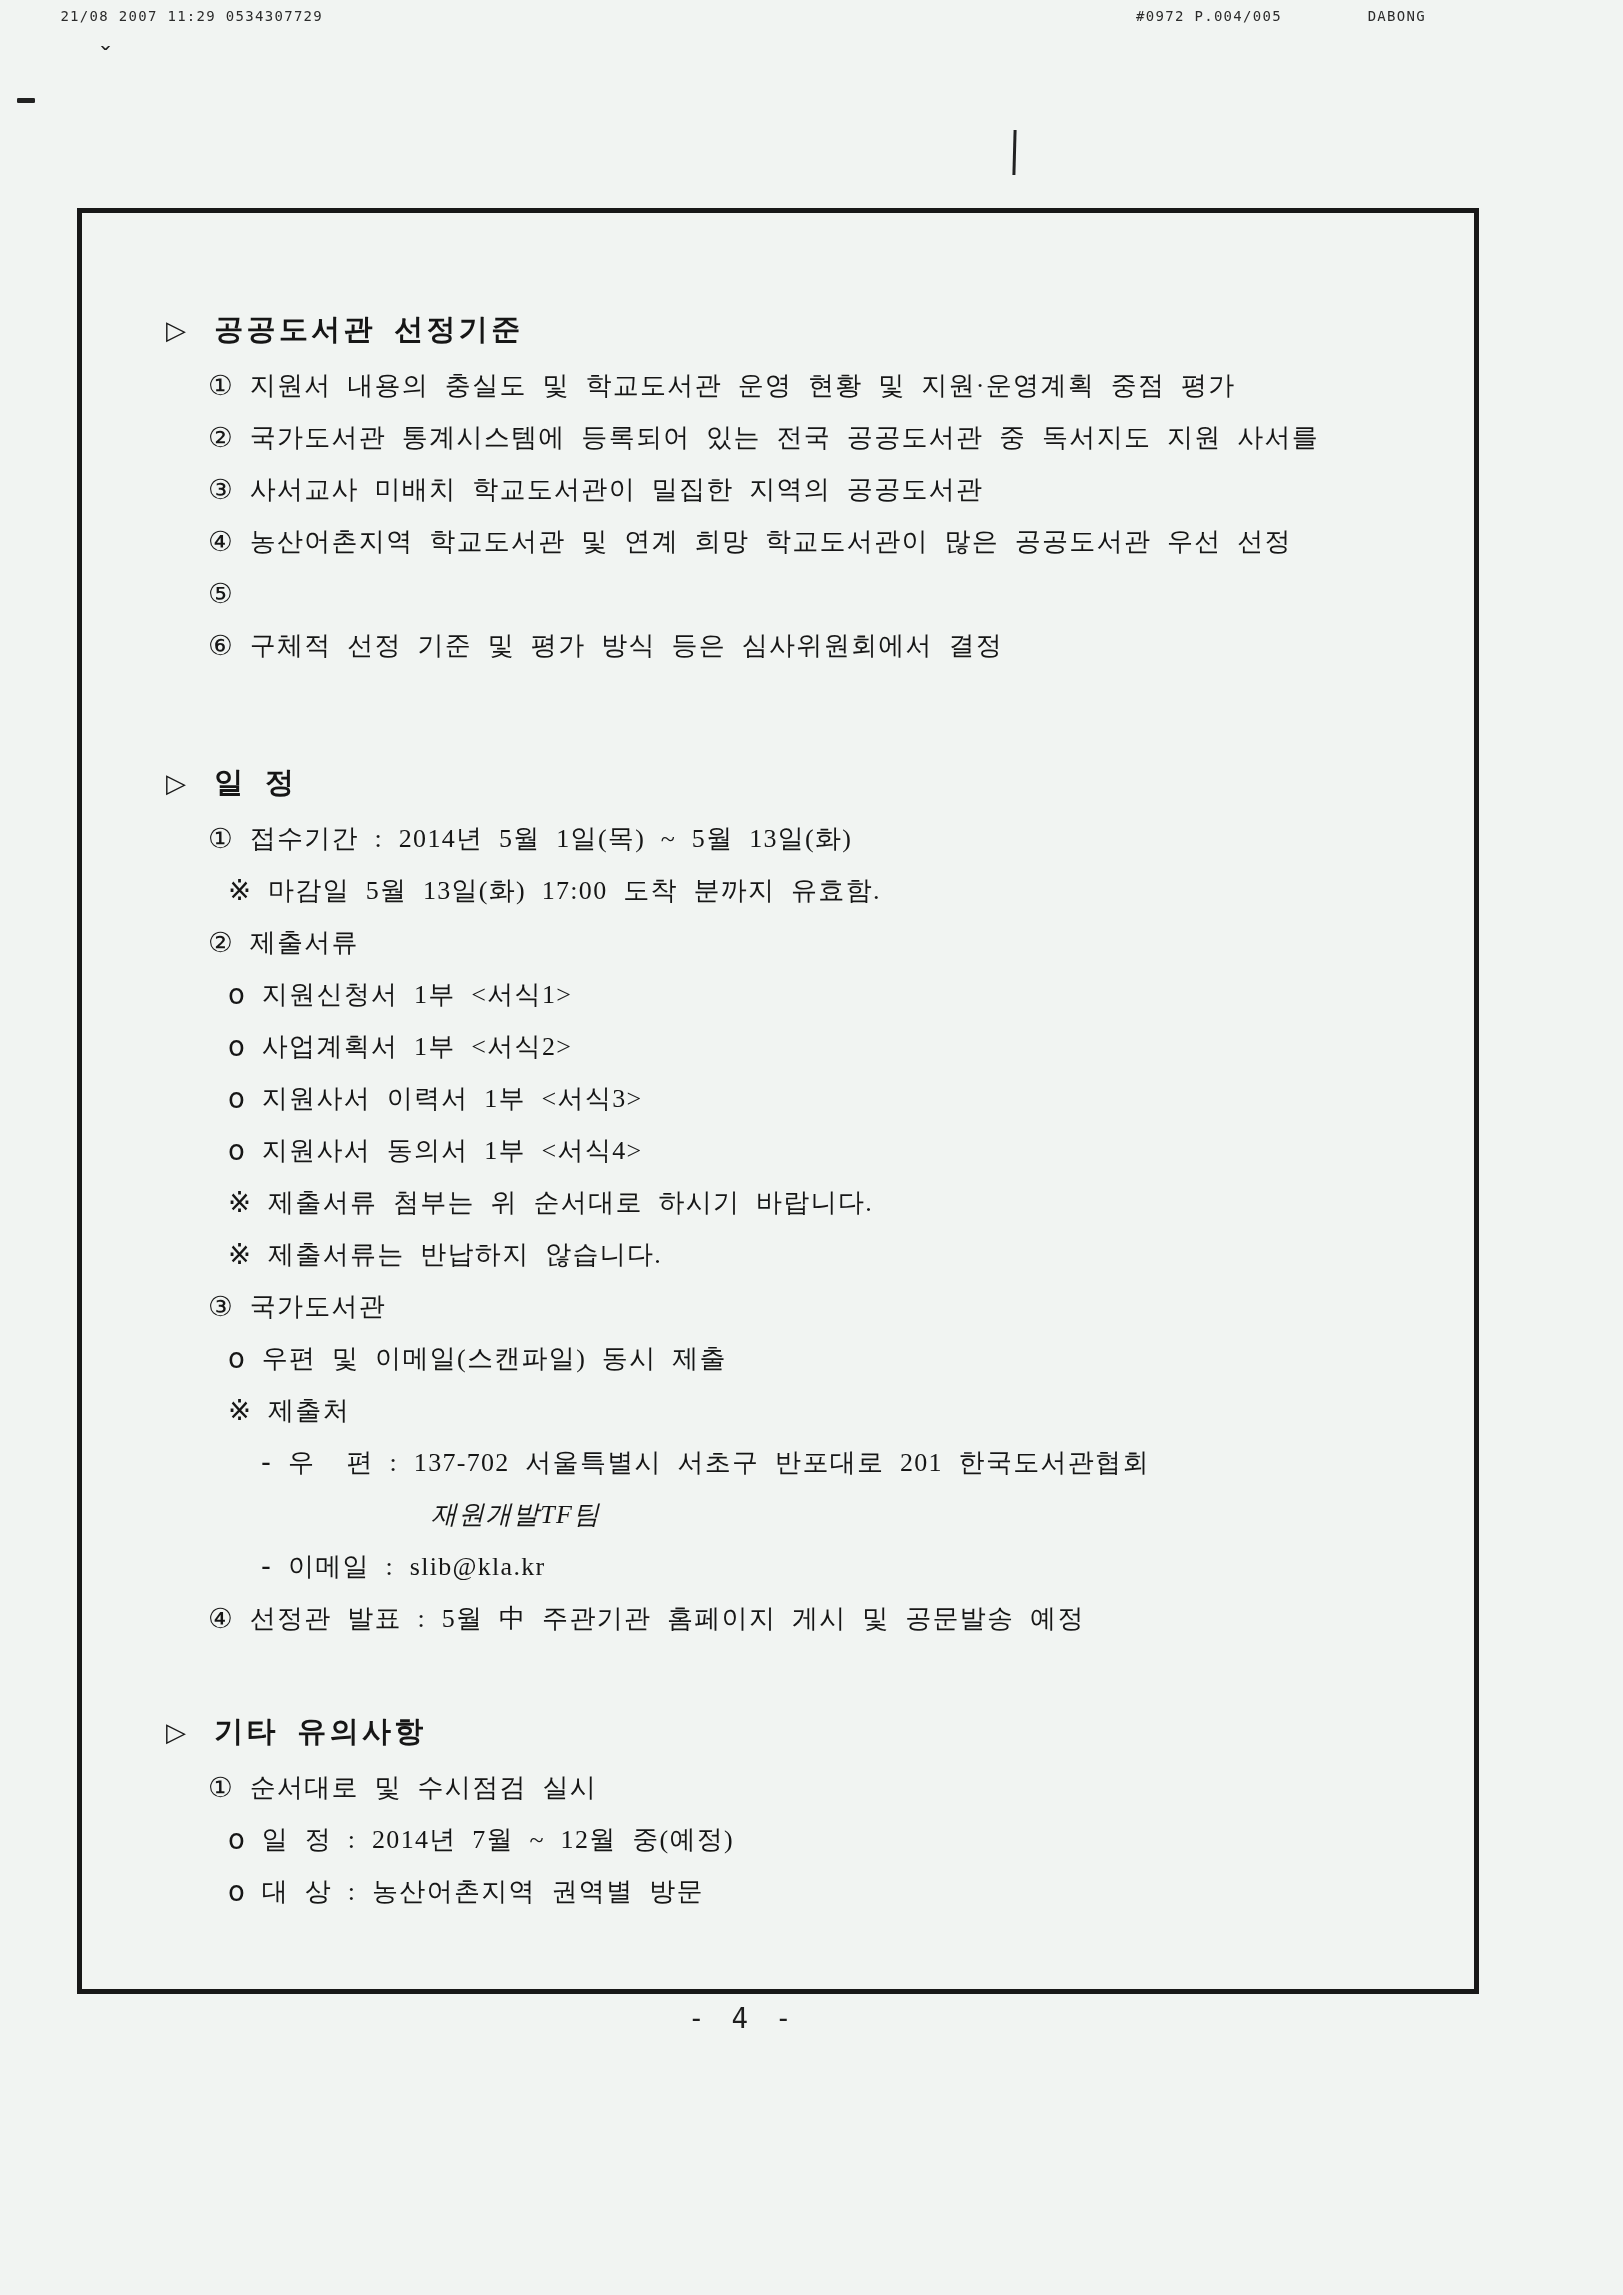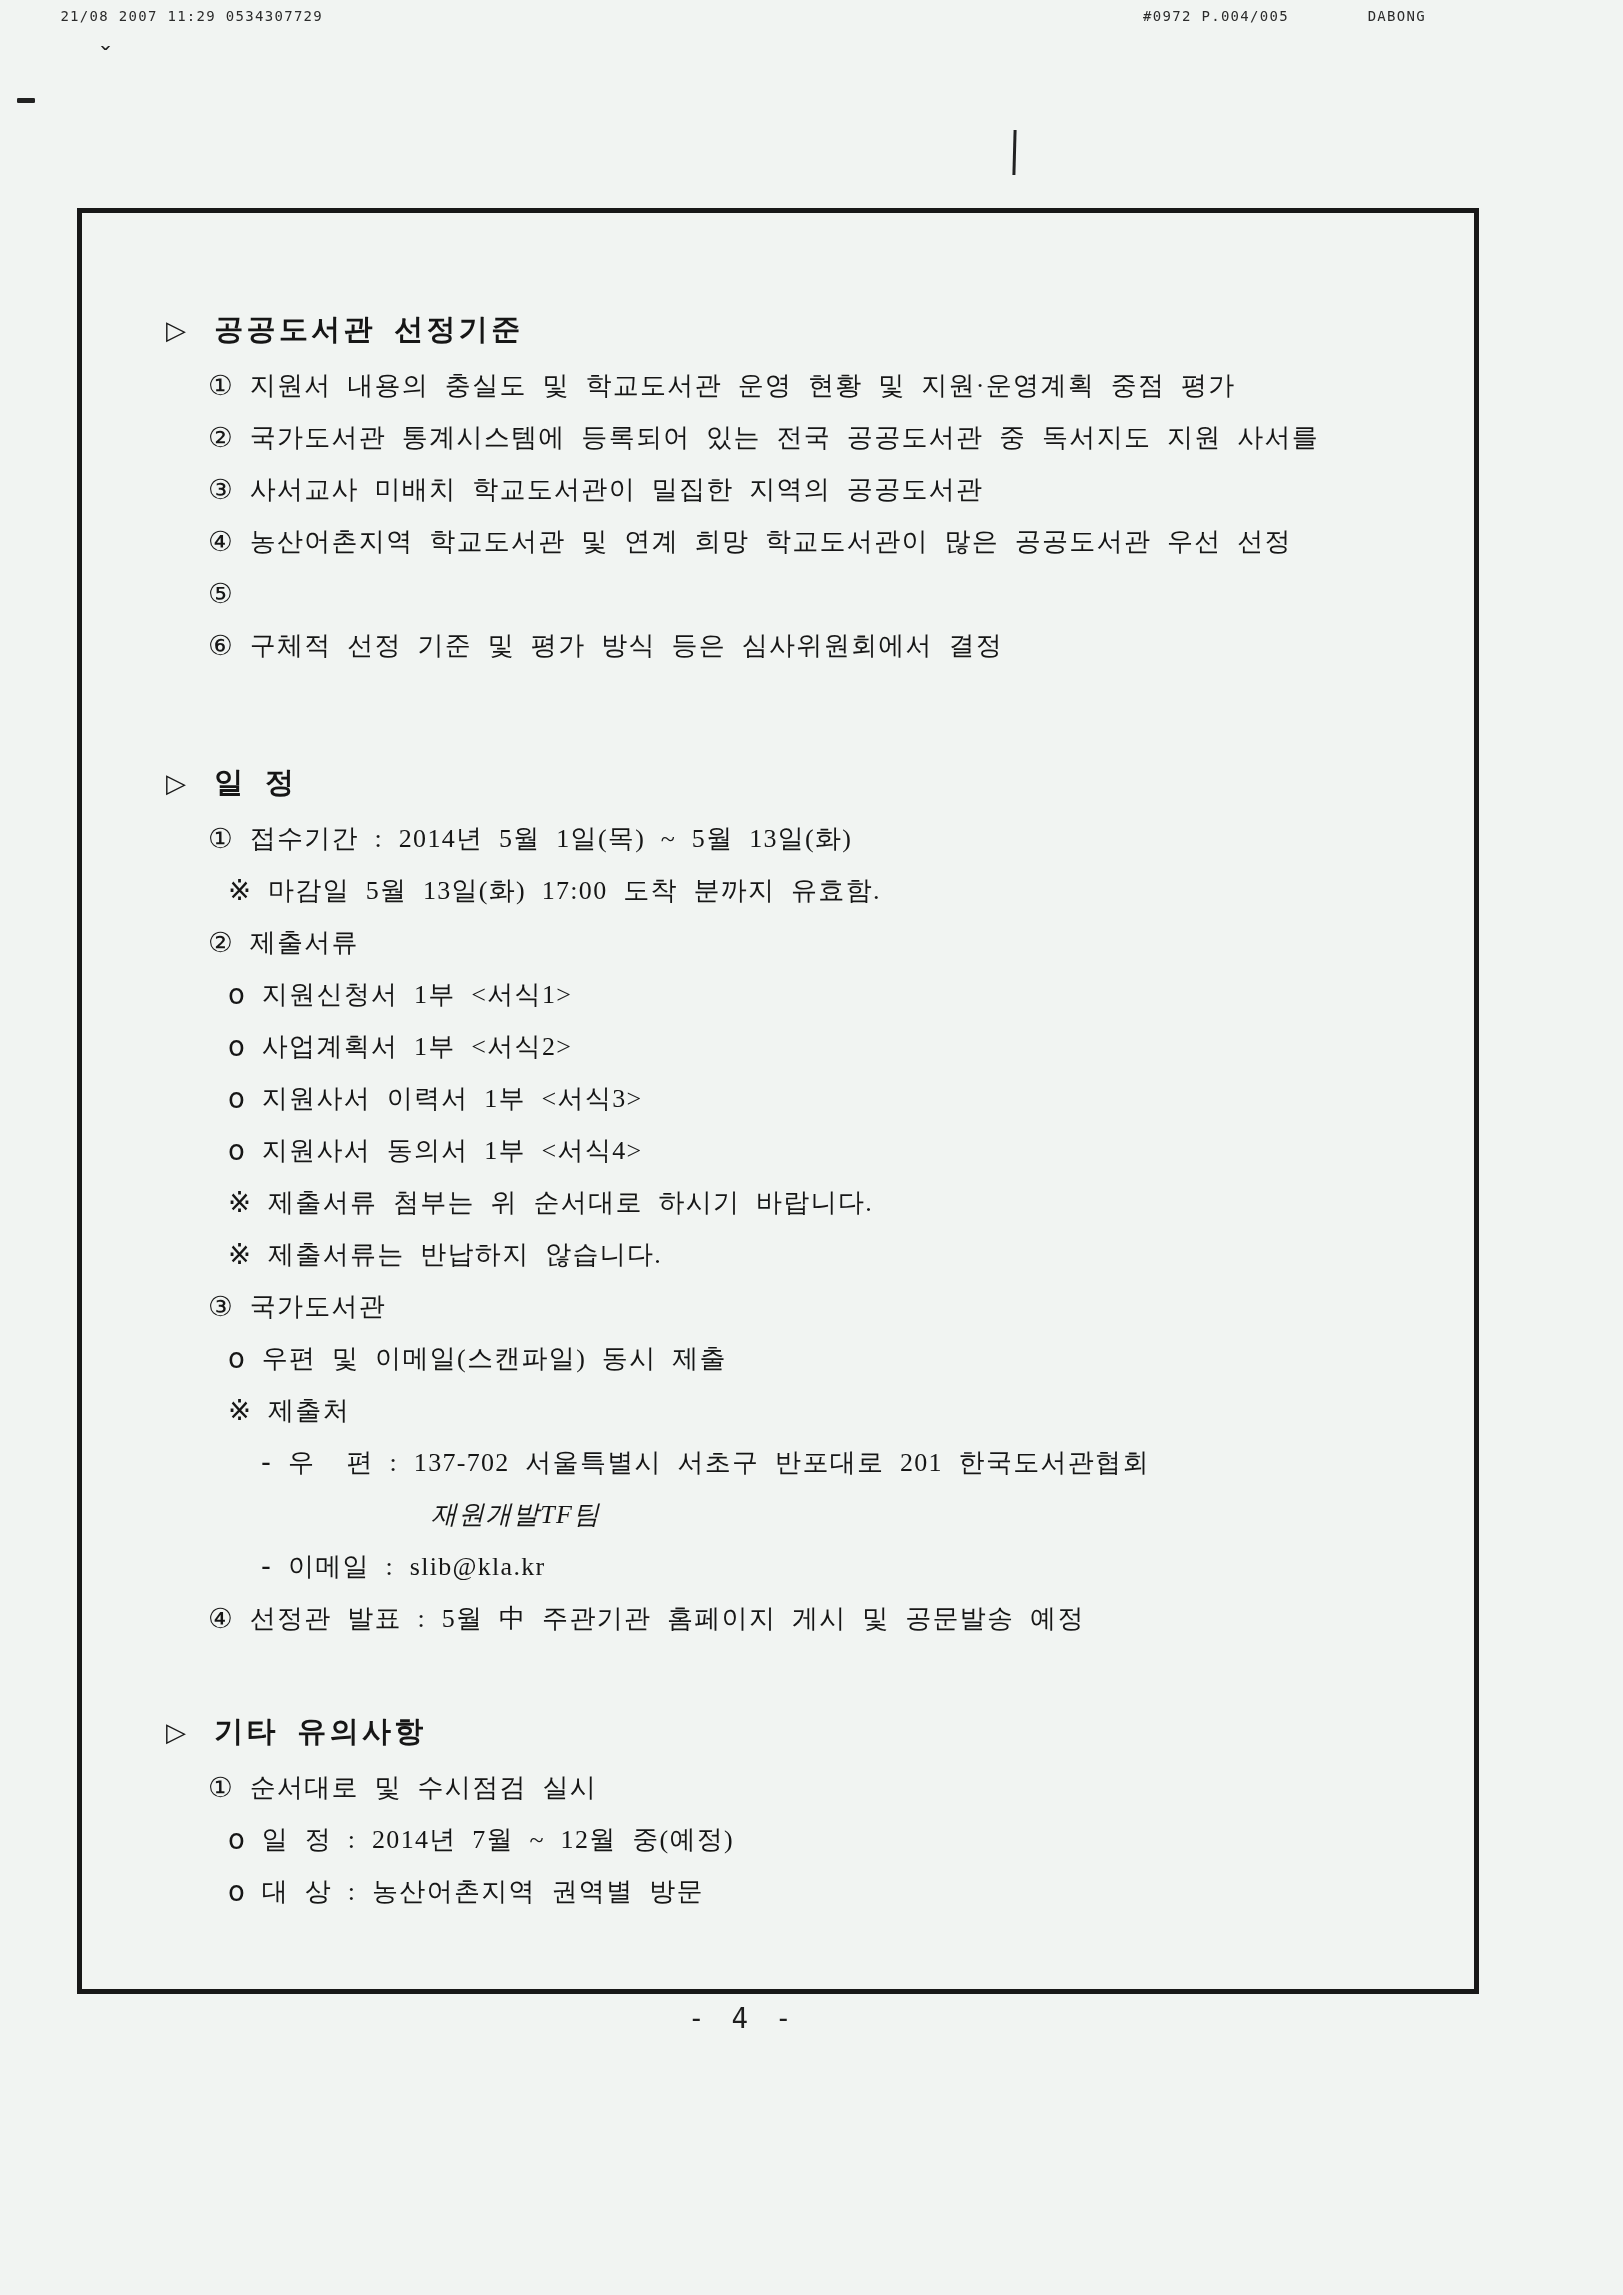--- a/index.html
+++ b/index.html
@@ -10,21 +10,21 @@
     font-family:"Liberation Serif","DejaVu Serif",serif;
     color:#161616;
     overflow:hidden;
   }
   
   .fax-header{position:absolute;top:5.2px;left:0;width:1382px;height:39px;
     font-family:"DejaVu Sans Mono","Liberation Mono",monospace;
     font-size:14px;letter-spacing:1.3px;color:#2b2b2b;margin-left:44px;}
   .hdr-left{position:absolute;left:16.4px;top:2.6px;}
   .hdr-center{position:absolute;left:0;right:0;top:2.6px;text-align:right;}
-  .hdr-right{position:absolute;right:137px;top:2.6px;}
+  .hdr-right{position:absolute;right:144px;top:2.6px;}
 
   
   .artifact{position:absolute;background:#222;}
   .artifact-check{position:absolute;left:98px;top:38px;color:#222;
     font-size:30px;font-family:"DejaVu Sans",sans-serif;transform:scaleY(.7);}
   .artifact-dash{left:17px;top:98px;width:18.3px;height:4.6px;border-radius:1.3px;}
   .artifact-tick{left:1013px;top:130px;width:3.3px;height:45px;transform:rotate(1.5deg);}
 
   
   .doc-box{

